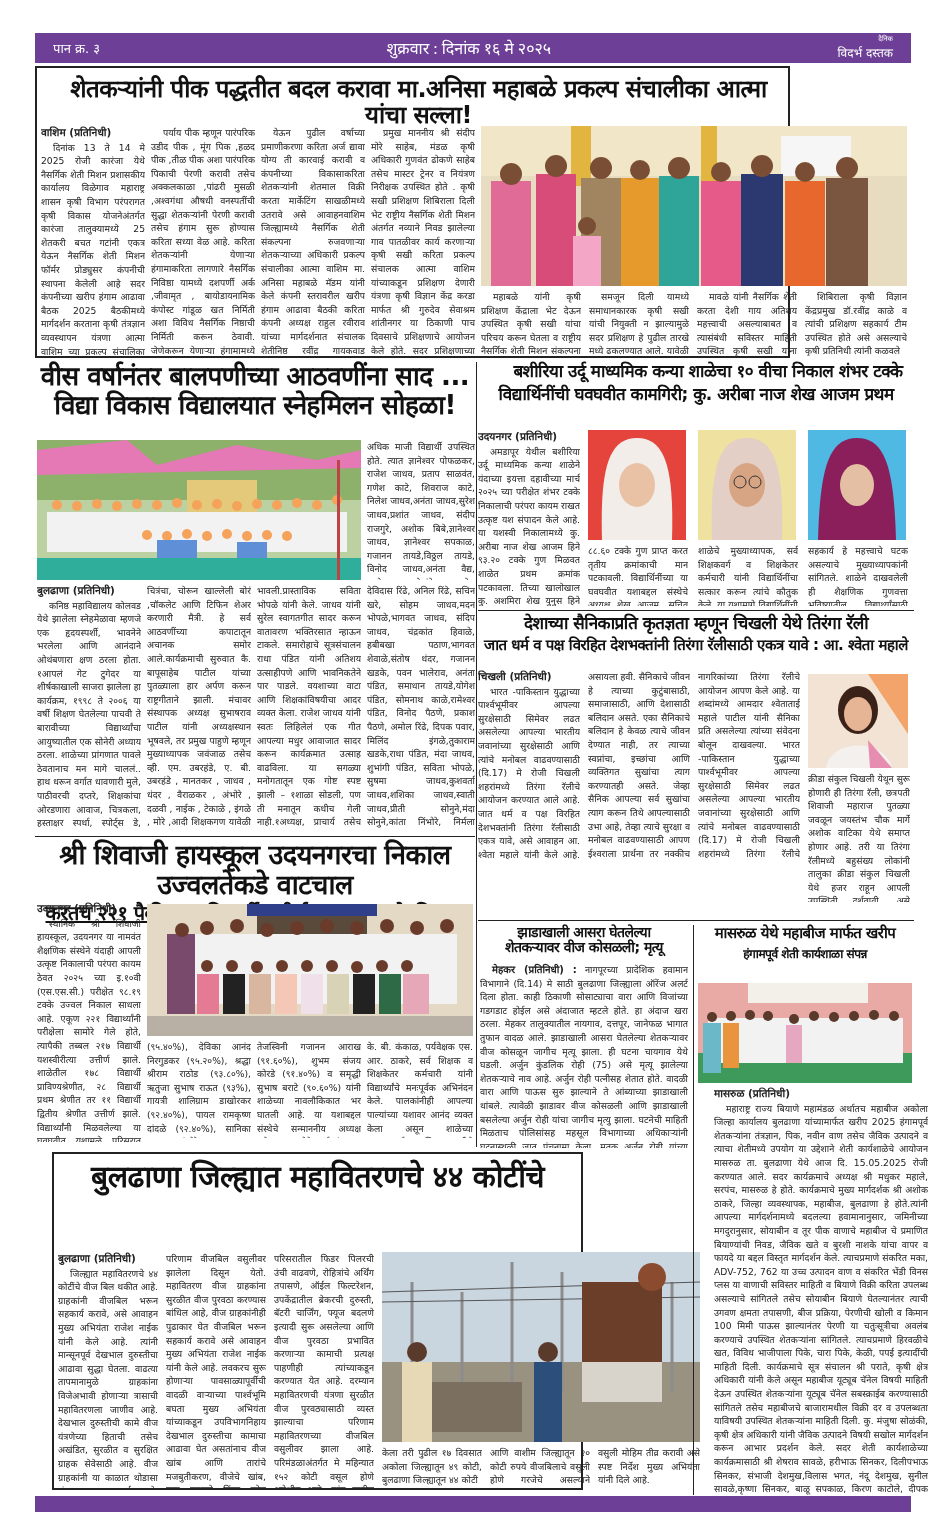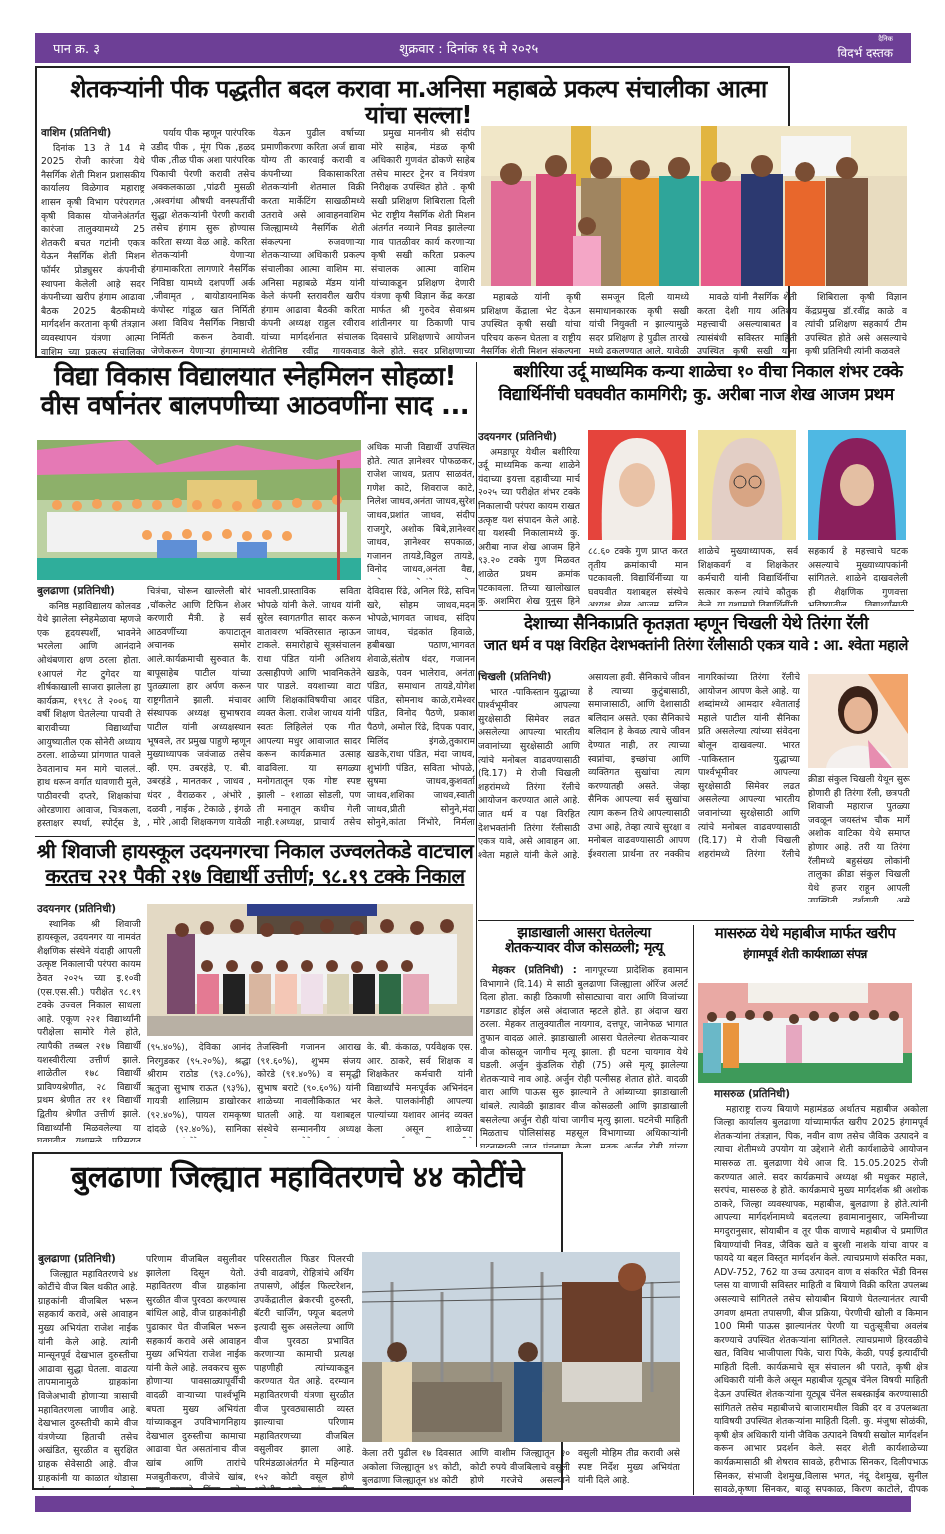--- a/index.html
+++ b/index.html
@@ -5,21 +5,21 @@
   * { box-sizing: border-box; margin: 0; padding: 0; }
   html, body { width: 945px; height: 1534px; background: #ffffff; overflow: hidden; }
   body { font-family: "DejaVu Sans", sans-serif; color: #111; position: relative; }
 
   .topbar {
     position: absolute; left: 35px; top: 33px; width: 876px; height: 30px;
     background: #6d3f96; color: #fff; display: flex; align-items: center;
     justify-content: space-between; padding: 0 18px;
   }
   .topbar .page { font-size: 13px; }
-  .topbar .date { font-size: 13px; }
+  .topbar .date { font-size: 16px; font-family: Liberation Serif, serif; }
   .topbar .brand { text-align: right; line-height: 1; }
   .topbar .brand small { display: block; font-size: 7px; margin-bottom: 1px; }
   .topbar .brand b { font-size: 12px; font-weight: normal; }
 
   .box { position: absolute; border: 2px solid #222; background: #fff; }
   .headline { font-weight: bold; color: #111; text-align: center; letter-spacing: -0.5px; line-height: 1.1; }
   .byline { font-weight: bold; font-size: 10.5px; margin-bottom: 1px; }
   .col { position: absolute; font-size: 9.2px; line-height: 13.6px; text-align: justify; overflow: hidden; color: #222; }
   .col p { text-indent: 12px; }
 
@@ -97,22 +97,22 @@
     </div>
   <div class="col" style="left:660px; top:222px; width:100px; height:66px;">
       <p>मावळे यांनी नैसर्गिक शेती करता देशी गाय अतिशय महत्त्वाची असल्याबाबत व त्यासंबंधी सविस्तर माहिती उपस्थित कृषी सखी यांना दिली सदर प्रशिक्षण</p>
     </div>
   <div class="col" style="left:768px; top:222px; width:102px; height:66px;">
       <p>शिबिराला कृषी विज्ञान केंद्रप्रमुख डॉ.रवींद्र काळे व त्यांची प्रशिक्षण सहकार्य टीम उपस्थित होते असे असल्याचे कृषी प्रतिनिधी त्यांनी कळवले</p>
     </div>
 </div>
 
 <div style="position:absolute; left:35px; top:362px; width:440px; height:470px;">
+  <div class="headline" style="font-size:26px;">वीस वर्षानंतर बालपणीच्या आठवणींना साद ...</div>
   <div class="headline" style="font-size:26px;">विद्या विकास विद्यालयात स्नेहमिलन सोहळा!</div>
-  <div class="headline" style="font-size:26px;">वीस वर्षानंतर बालपणीच्या आठवणींना साद ...</div>
   <div class="photo" style="left:2px; top:78px; width:324px; height:140px;">
     <svg viewBox="0 0 324 140" preserveAspectRatio="none">
       <rect width="324" height="140" fill="#bcd1a2"></rect>
       <rect y="0" width="324" height="60" fill="#8db06a"></rect>
       <rect x="150" y="40" width="70" height="35" fill="#e5c97a"></rect>
       <path d="M0,10 L90,0 L120,25 L200,5 L280,20 L324,10 L324,28 L0,35 Z" fill="#e579b5"></path>
       <rect y="118" width="324" height="22" fill="#2fae9b"></rect>
       <g fill="#f2f2f2">
         <rect x="10" y="72" width="300" height="40"></rect>
       </g>
@@ -229,21 +229,21 @@
         <path d="M18,94 C22,64 78,64 84,94Z" fill="#f4f0ee"></path>
         <path d="M60,66 L84,94 L62,94Z" fill="#e78db0"></path>
       </svg>
   </div>
   <div class="col" style="left:330px; top:158px; width:102px; height:130px;">
       <p style="text-indent:0">क्रीडा संकुल चिखली येथून सुरू होणारी ही तिरंगा रॅली, छत्रपती शिवाजी महाराज पुतळ्या जवळून जयस्तंभ चौक मार्गे अशोक वाटिका येथे समाप्त होणार आहे. तरी या तिरंगा रॅलीमध्ये बहुसंख्य लोकांनी तालुका क्रीडा संकुल चिखली येथे हजर राहून आपली उपस्थिती दर्शवावी, असे आवाहन चिखली विधानसभा मतदारसंघाच्या आमदार श्वेता महाले पाटील यांनी केले आहे.</p>
     </div>
 </div>
 
 <div style="position:absolute; left:35px; top:840px; width:440px; height:300px;">
-  <div class="headline" style="font-size:20px;">श्री शिवाजी हायस्कूल उदयनगरचा निकाल उज्वलतेकडे वाटचाल</div>
+  <div class="headline" style="font-size:27px;">श्री शिवाजी हायस्कूल उदयनगरचा निकाल उज्वलतेकडे वाटचाल</div>
   <div class="headline" style="font-size:20px; margin-top:3px;text-decoration:underline;">करतच २२१ पैकी २१७ विद्यार्थी उत्तीर्ण; ९८.१९ टक्के निकाल</div>
   <div class="col" style="left:2px; top:62px; width:104px; height:240px;">
     <div class="byline">उदयनगर (प्रतिनिधी)</div>
     <p>स्थानिक श्री शिवाजी हायस्कूल, उदयनगर या नामवंत शैक्षणिक संस्थेने यंदाही आपली उत्कृष्ट निकालाची परंपरा कायम ठेवत २०२५ च्या इ.१०वी (एस.एस.सी.) परीक्षेत ९८.१९ टक्के उज्वल निकाल साधला आहे. एकूण २२१ विद्यार्थ्यांनी परीक्षेला सामोरे गेले होते, त्यापैकी तब्बल २१७ विद्यार्थी यशस्वीरीत्या उत्तीर्ण झाले. शाळेतील १७८ विद्यार्थी प्राविण्यश्रेणीत, २८ विद्यार्थी प्रथम श्रेणीत तर ११ विद्यार्थी द्वितीय श्रेणीत उत्तीर्ण झाले. विद्यार्थ्यांनी मिळवलेल्या या घवघवीत यशामुळे परिसरात आनंदाचे वातावरण पसरले आहे. प्रथम क्रमांकाने आदिती गणेश भगत</p>
   </div>
   <div class="photo" style="left:112px; top:64px; width:326px; height:132px;">
     <svg viewBox="0 0 326 132" preserveAspectRatio="none">
       <rect width="326" height="132" fill="#e3d9c4"></rect>
       <rect x="100" y="0" width="130" height="12" fill="#2f3f8a"></rect>
       <rect x="110" y="12" width="110" height="40" fill="#5a4a3c"></rect>
@@ -340,21 +340,21 @@
           <circle cx="196" cy="33" r="5"></circle>
       </g>
     </svg>
   </div>
   <div class="col" style="left:2px; top:162px; width:214px; height:408px;margin-left:16px;">
     <div class="byline">मासरुळ (प्रतिनिधी)</div>
     <p>महाराष्ट्र राज्य बियाणे महामंडळ अर्थातच महाबीज अकोला जिल्हा कार्यालय बुलढाणा यांच्यामार्फत खरीप 2025 हंगामपूर्व शेतकऱ्यांना तंत्रज्ञान, पिक, नवीन वाण तसेच जैविक उत्पादने व त्याचा शेतीमध्ये उपयोग या उद्देशाने शेती कार्यशाळेचे आयोजन मासरुळ ता. बुलढाणा येथे आज दि. 15.05.2025 रोजी करण्यात आले. सदर कार्यक्रमाचे अध्यक्ष श्री मधुकर महाले, सरपंच, मासरुळ हे होते. कार्यक्रमाचे मुख्य मार्गदर्शक श्री अशोक ठाकरे, जिल्हा व्यवस्थापक, महाबीज, बुलढाणा हे होते.त्यांनी आपल्या मार्गदर्शनामध्ये बदलल्या हवामानानुसार, जमिनीच्या मगदुरानुसार, सोयाबीन व तूर पीक वाणाचे महाबीज चे प्रमाणित बियाण्यांची निवड, जैविक खते व बुरशी नाशके यांचा वापर व फायदे या बद्दल विस्तृत मार्गदर्शन केले. त्याचप्रमाणे संकरित मका, ADV-752, 762 या उच्च उत्पादन वाण व संकरित भेंडी विनस प्लस या वाणाची सविस्तर माहिती व बियाणे विक्री करिता उपलब्ध असल्याचे सांगितले तसेच सोयाबीन बियाणे घेतल्यानंतर त्याची उगवण क्षमता तपासणी, बीज प्रक्रिया, पेरणीची खोली व किमान 100 मिमी पाऊस झाल्यानंतर पेरणी या चतुःसूत्रीचा अवलंब करण्याचे उपस्थित शेतकऱ्यांना सांगितले. त्याचप्रमाणे हिरवळीचे खत, विविध भाजीपाला पिके, चारा पिके, केळी, पपई इत्यादींची माहिती दिली. कार्यक्रमाचे सूत्र संचालन श्री पराते, कृषी क्षेत्र अधिकारी यांनी केले असून महाबीज यूट्यूब चॅनेल विषयी माहिती देऊन उपस्थित शेतकऱ्यांना यूट्यूब चॅनेल सबस्क्राईब करण्यासाठी सांगितले तसेच महाबीजचे बाजारामधील विक्री दर व उपलब्धता याविषयी उपस्थित शेतकऱ्यांना माहिती दिली. कु. मंजुषा सोळंकी, कृषी क्षेत्र अधिकारी यांनी जैविक उत्पादने विषयी सखोल मार्गदर्शन करून आभार प्रदर्शन केले. सदर शेती कार्यशाळेच्या कार्यक्रमासाठी श्री शेषराव सावळे, हरीभाऊ सिनकर, दिलीपभाऊ सिनकर, संभाजी देशमुख,विलास भगत, नंदू देशमुख, सुनील सावळे,कृष्णा सिनकर, बाळू सपकाळ, किरण काटोले, दीपक देशमुख, डिलिप साळवे, उमेश कापरे, संदीप सपकाळ, संजय देशमुख, पंडित सावळे, किरण उगले, किरण देशमुख व परिसरात मोठ्या संख्येने शेतकरी बांधव व पत्रकार उपस्थित होते. कार्यक्रमाच्या यशस्वितेसाठी श्री विशाल सावळे, प्रतीक पऱ्हाड, राजकुमार राठोड,शुभम जाधव यांनी परिश्रम घेतले.</p>
   </div>
 </div>
 
-<div class="box" style="left:32px; top:1152px; width:531px; height:338px;">
+<div class="box" style="left:52px; top:1152px; width:531px; height:338px;">
   <div class="headline" style="font-size:30px; padding-top:6px;">बुलढाणा जिल्ह्यात महावितरणचे ४४ कोटींचे</div>
   <div class="col" style="left:4px; top:98px; width:100px; height:236px;">
     <div class="byline">बुलढाणा (प्रतिनिधी)</div>
     <p>जिल्ह्यात महावितरणचे ४४ कोटींचे वीज बिल थकीत आहे. ग्राहकांनी वीजबिल भरून सहकार्य करावे, असे आवाहन मुख्य अभियंता राजेश नाईक यांनी केले आहे. त्यांनी मान्सूनपूर्व देखभाल दुरुस्तीचा आढावा सुद्धा घेतला. वाढत्या तापमानामुळे ग्राहकांना विजेअभावी होणाऱ्या त्रासाची महावितरणला जाणीव आहे. देखभाल दुरुस्तीची कामे वीज यंत्रणेच्या हिताची तसेच अखंडित, सुरळीत व सुरक्षित ग्राहक सेवेसाठी आहे. वीज ग्राहकांनी या काळात थोडासा संयम राखून सहकार्य करावे, तसेच मे महिन्यात देखभाल दुरुस्तीत महावितरणचे कर्मचारी व्यस्त झाल्याने याचा</p>
   </div>
   <div class="col" style="left:112px; top:98px; width:100px; height:236px;">
       <p style="text-indent:0">परिणाम वीजबिल वसुलीवर झालेला दिसून येतो. महावितरण वीज ग्राहकांना सुरळीत वीज पुरवठा करण्यास बांधिल आहे, वीज ग्राहकांनीही पुढाकार घेत वीजबिल भरून सहकार्य करावे असे आवाहन मुख्य अभियंता राजेश नाईक यांनी केले आहे. लवकरच सुरू होणाऱ्या पावसाळ्यापूर्वीची वादळी वाऱ्याच्या पार्श्वभूमि बघता मुख्य अभियंता यांच्याकडून उपविभागनिहाय देखभाल दुरुस्तीचा कामाचा आढावा घेत असतांनाच वीज खांब आणि तारांचे मजबुतीकरण, वीजेचे खांब, तारा बदलणे किंवा झोल काढणे, जुन्या फिडर पिलरमध्ये इन्शुलेशन स्प्रे मारणे तसेच पावसाचे पाणी साचणाऱ्या</p>
     </div>
   <div class="col" style="left:220px; top:98px; width:100px; height:236px;">
       <p style="text-indent:0">परिसरातील फिडर पिलरची उंची वाढवणे, रोहित्रांचे अर्थिंग तपासणे, ऑईल फिल्टरेशन, उपकेंद्रातील ब्रेकरची दुरुस्ती, बॅटरी चार्जिंग, फ्यूज बदलणे इत्यादी सुरू असलेल्या आणि वीज पुरवठा प्रभावित करणाऱ्या कामाची प्रत्यक्ष पाहणीही त्यांच्याकडून करण्यात येत आहे. दरम्यान महावितरणची यंत्रणा सुरळीत वीज पुरवठ्यासाठी व्यस्त झाल्याचा परिणाम महावितरणच्या वीजबिल वसुलीवर झाला आहे. परिमंडळाअंतर्गत मे महिन्यात १५२ कोटी वसूल होणे अपेक्षीत आहे. परंतु मागील चौदा दिवसात केवळ ३९ कोटी रुपयेच वसूल झाले आहे. केवळ एप्रिल महिन्याच्या वीज वापराचा विचार</p>

